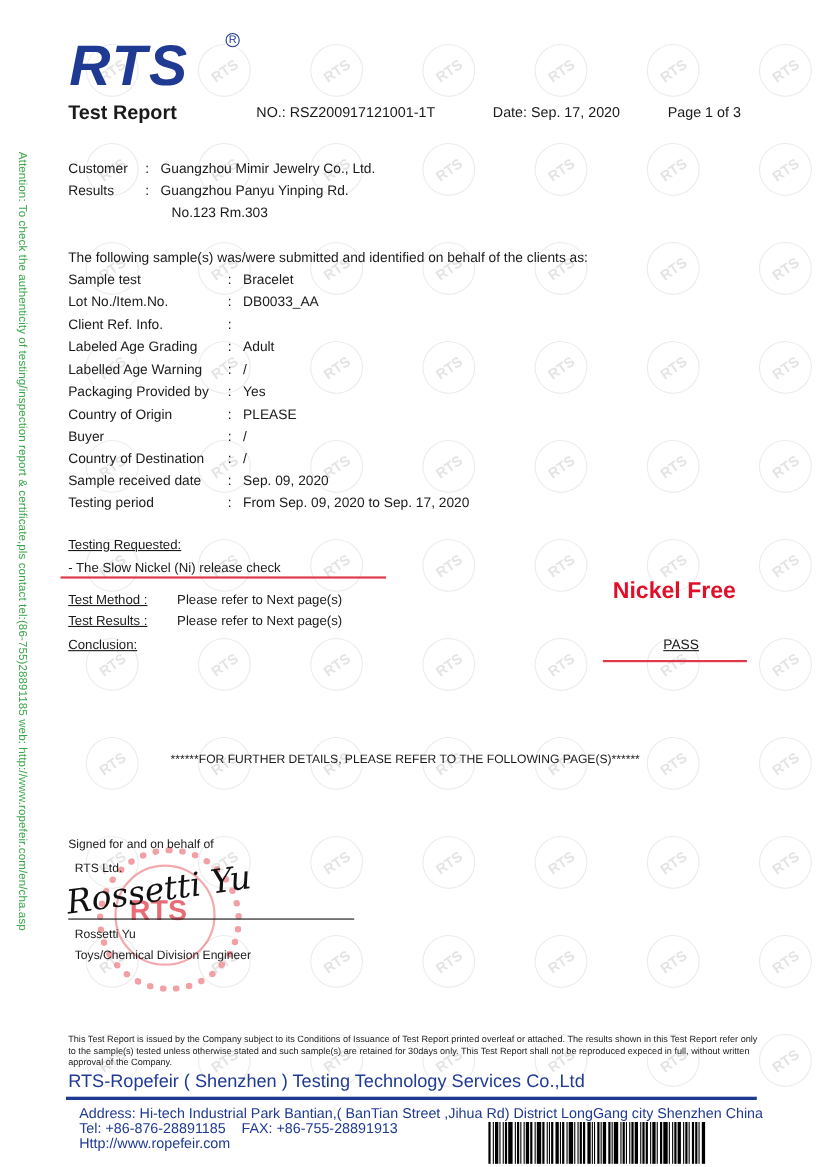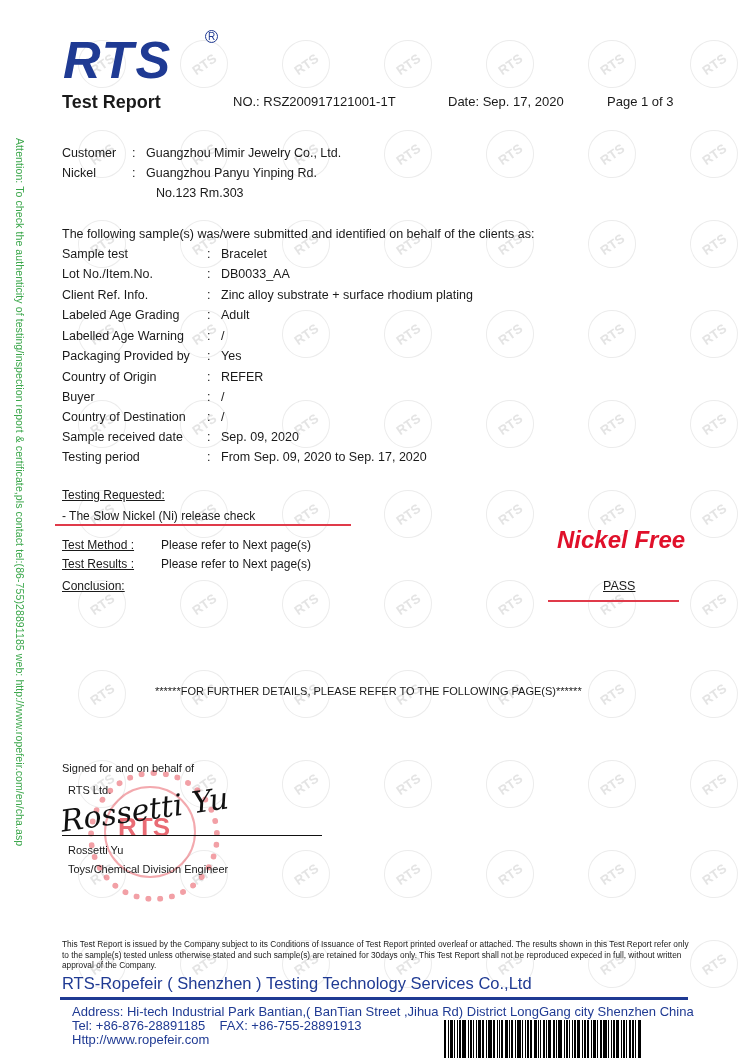--- a/index.html
+++ b/index.html
@@ -16,21 +16,21 @@
   .reg { position:absolute; left:205px; top:30px; font-size:10px; color:#1f3a93; border:1px solid #1f3a93;
          border-radius:50%; width:11px; height:11px; line-height:11px; text-align:center; }
   .hdr { position:absolute; top:94px; font-size:13px; }
   .title { position:absolute; left:62px; top:92px; font-size:18px; font-weight:bold; }
   .row { position:absolute; left:62px; font-size:12.5px; display:flex; }
   .lbl { width:145px; }
   .lbl2 { width:70px; }
   .colon { width:14px; }
   .u { text-decoration:underline; }
   .redline { position:absolute; height:2px; background:#e03a4a; }
-  .nickel { position:absolute; left:557px; top:526px; color:#e0102a; font-size:24px; font-weight:bold; font-style:italic; }
+  .nickel { position:absolute; left:557px; top:526px; color:#e0102a; font-size:21px; font-weight:bold; }
   .pass { position:absolute; left:603px; top:579px; font-size:12.5px; text-decoration:underline; }
   .further { position:absolute; left:155px; top:685px; font-size:11px; }
   .sig { position:absolute; left:62px; font-size:11px; }
   .sigline { position:absolute; left:62px; top:835px; width:260px; height:1px; background:#111; }
   .stamp { position:absolute; left:88px; top:770px; width:120px; height:120px; border-radius:50%;
            border:6px dotted #e8545e; opacity:0.55; }
   .stamp-inner { position:absolute; left:104px; top:786px; width:88px; height:88px; border-radius:50%;
            border:2px solid #e8545e; opacity:0.5; }
   .stamp-text { position:absolute; left:118px; top:812px; color:#e23b47; font-size:26px; font-weight:bold; opacity:0.75; }
   .signature { position:absolute; left:60px; top:792px; font-family:"DejaVu Serif", serif; font-style:italic;
@@ -134,21 +134,21 @@
 <div class="hdr" style="left:233px">NO.: RSZ200917121001-1T</div>
 <div class="hdr" style="left:448px">Date: Sep. 17, 2020</div>
 <div class="hdr" style="left:607px">Page 1 of 3</div>
 
 <div class="row" style="top:146px">
   <span class="lbl2">Customer</span>
   <span class="colon">:</span>
   <span>Guangzhou Mimir Jewelry Co., Ltd.</span>
 </div>
 <div class="row" style="top:166px">
-  <span class="lbl2">Nickel</span>
+  <span class="lbl2">Results</span>
   <span class="colon">:</span>
   <span>Guangzhou Panyu Yinping Rd.</span>
 </div>
 <div class="row" style="top:186px; left:156px">No.123 Rm.303</div>
 
 <div class="row" style="top:227px">The following sample(s) was/were submitted and identified on behalf of the clients as:</div>
 
 <div id="samples">
   <div class="row" style="top:247px">
       <span class="lbl">Sample test</span>
@@ -156,41 +156,40 @@
       <span>Bracelet</span>
     </div>
   <div class="row" style="top:267px">
       <span class="lbl">Lot No./Item.No.</span>
       <span class="colon">:</span>
       <span>DB0033_AA</span>
     </div>
   <div class="row" style="top:288px">
       <span class="lbl">Client Ref. Info.</span>
       <span class="colon">:</span>
-      <span>Zinc alloy substrate + surface rhodium plating</span>
     </div>
   <div class="row" style="top:308px">
       <span class="lbl">Labeled Age Grading</span>
       <span class="colon">:</span>
       <span>Adult</span>
     </div>
   <div class="row" style="top:329px">
       <span class="lbl">Labelled Age Warning</span>
       <span class="colon">:</span>
       <span>/</span>
     </div>
   <div class="row" style="top:349px">
       <span class="lbl">Packaging Provided by</span>
       <span class="colon">:</span>
       <span>Yes</span>
     </div>
   <div class="row" style="top:370px">
       <span class="lbl">Country of Origin</span>
       <span class="colon">:</span>
-      <span>REFER</span>
+      <span>PLEASE</span>
     </div>
   <div class="row" style="top:390px">
       <span class="lbl">Buyer</span>
       <span class="colon">:</span>
       <span>/</span>
     </div>
   <div class="row" style="top:410px">
       <span class="lbl">Country of Destination</span>
       <span class="colon">:</span>
       <span>/</span>

